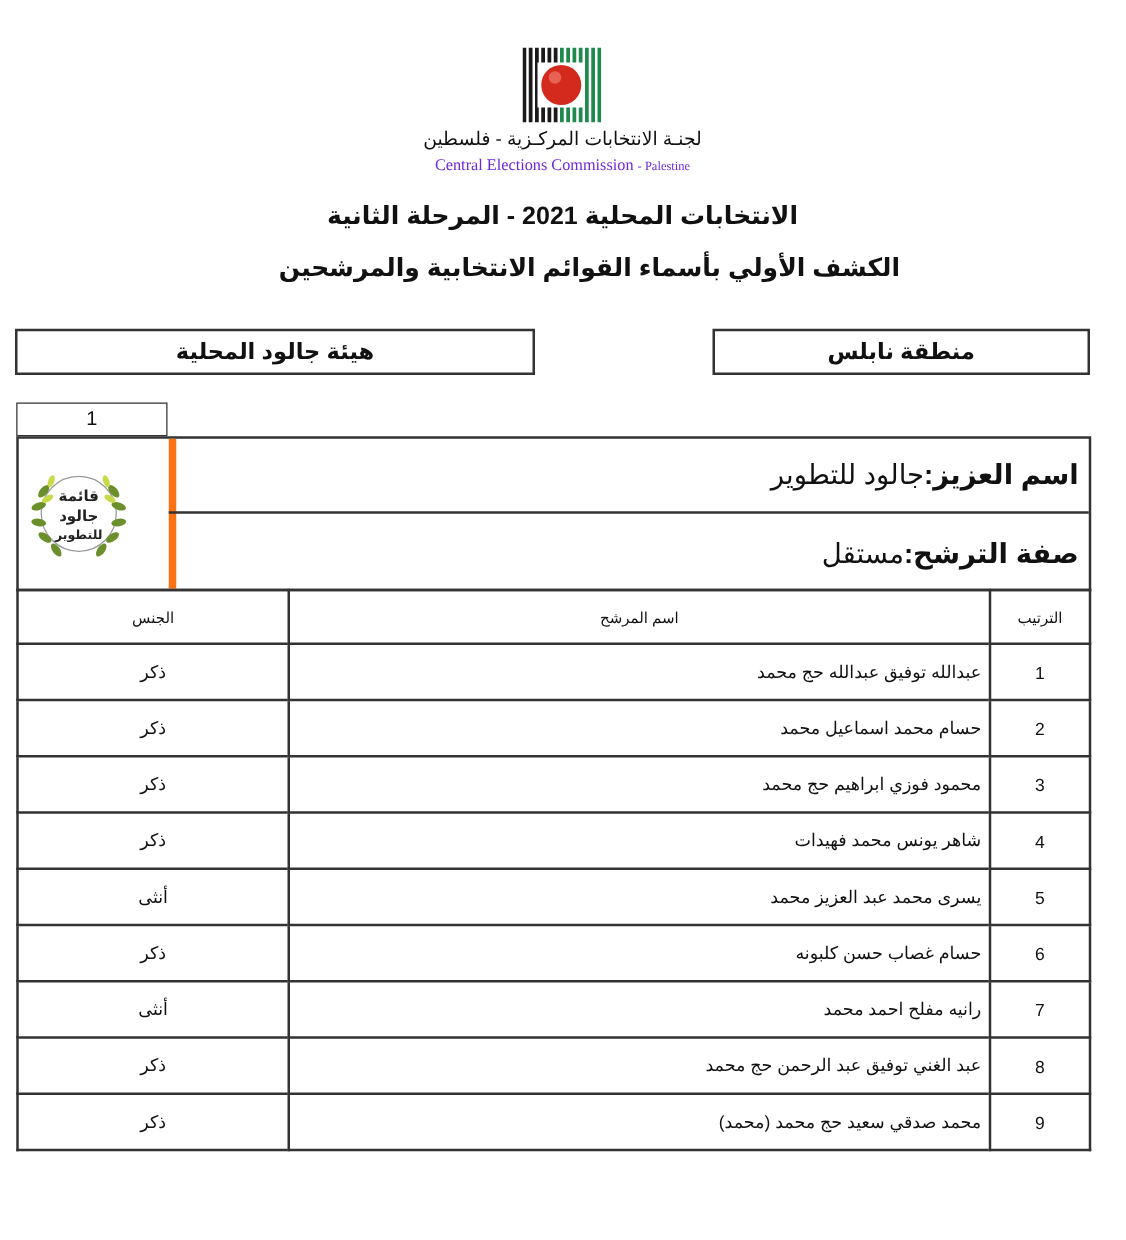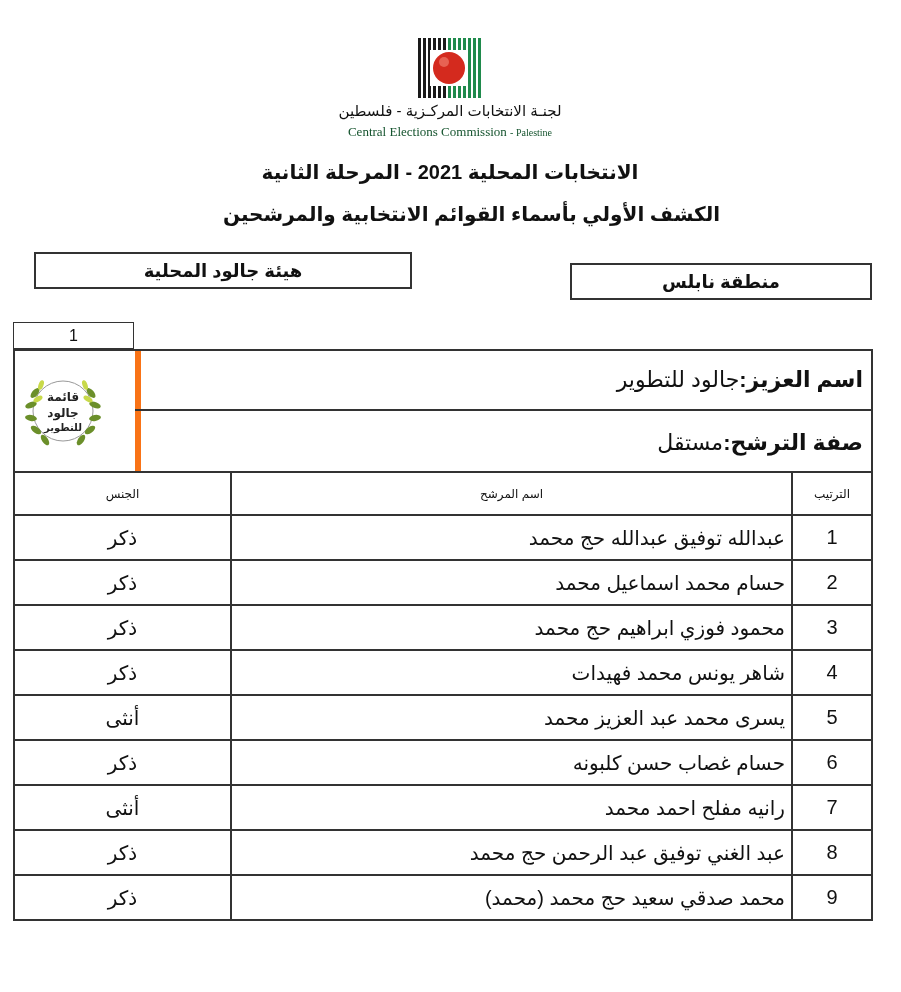--- a/index.html
+++ b/index.html
@@ -1,35 +1,35 @@
 <!DOCTYPE html>
 <html><head>
   <meta charset="utf-8">
   <style>
     html, body { margin:0; padding:0; background:#fff; }
     body { width:901px; height:992px; position:relative; font-family:"Liberation Sans","DejaVu Sans",sans-serif; color:#111; overflow:hidden; }
     .abs { position:absolute; }
     .logo { left:418px; top:38px; width:63px; height:60px; }
     .cec-ar { left:300px; top:102px; width:300px; text-align:center; font-size:15px; font-weight:normal; direction:rtl; }
-    .cec-en { left:300px; top:124px; width:300px; text-align:center; font-size:13px; font-family:"Liberation Serif","DejaVu Serif",serif; color:#14532d; }
+    .cec-en { left:300px; top:124px; width:300px; text-align:center; font-size:13px; font-family:"Liberation Serif","DejaVu Serif",serif; color:#6d28d9; }
     .cec-en small { font-size:10px; }
     .title1 { left:180px; top:160px; width:540px; text-align:center; direction:rtl; font-size:20px; font-weight:bold; }
     .title2 { left:180px; top:202px; width:540px; text-align:right; direction:rtl; font-size:20px; font-weight:bold; }
     .box { border:2px solid #333; box-sizing:border-box; text-align:center; direction:rtl; font-weight:bold; font-size:18px; display:flex; align-items:center; justify-content:center; }
-    .hay { left:12px; top:252px; width:378px; height:37px;margin-left:22px; }
+    .hay { left:12px; top:263px; width:416px; height:37px; }
     .mant { left:570px; top:263px; width:302px; height:37px; }
     .num { left:13px; top:322px; width:121px; height:27px; font-weight:normal; font-size:16px; border-width:1.5px; }
     .listbox { left:13px; top:349px; width:860px; height:124px; border:2px solid #333; box-sizing:border-box; }
     .emblem { position:absolute; left:0; top:0; width:120px; height:120px; border-right:6px solid #f97316; display:flex; align-items:center; justify-content:flex-start; }
     .lrow { position:absolute; left:120px; right:0; height:60px; direction:rtl; display:flex; align-items:center; padding-right:8px; box-sizing:border-box; font-size:22px; }
     .lrow b { font-weight:bold; }
     .lrow1 { top:0; border-bottom:2px solid #333; }
     .lrow2 { top:62px; }
     table.cand { position:absolute; left:13px; top:471px; width:860px; border-collapse:collapse; direction:rtl; }
-    table.cand td, table.cand th { border:2px solid #333; height:43px; padding:0 6px; font-size:20px; }
+    table.cand td, table.cand th { border:2px solid #333; height:43px; padding:0 6px; font-size:14px; }
     table.cand th { font-weight:normal; font-size:12px; height:41px; }
     .c-rank { width:66px; text-align:center; }
     .c-name { width:547px; text-align:right; }
     .c-gen { text-align:center; }
     table.cand th.c-name { text-align:center; }
   </style>
 </head>
 <body>
 
 <div class="abs logo">

